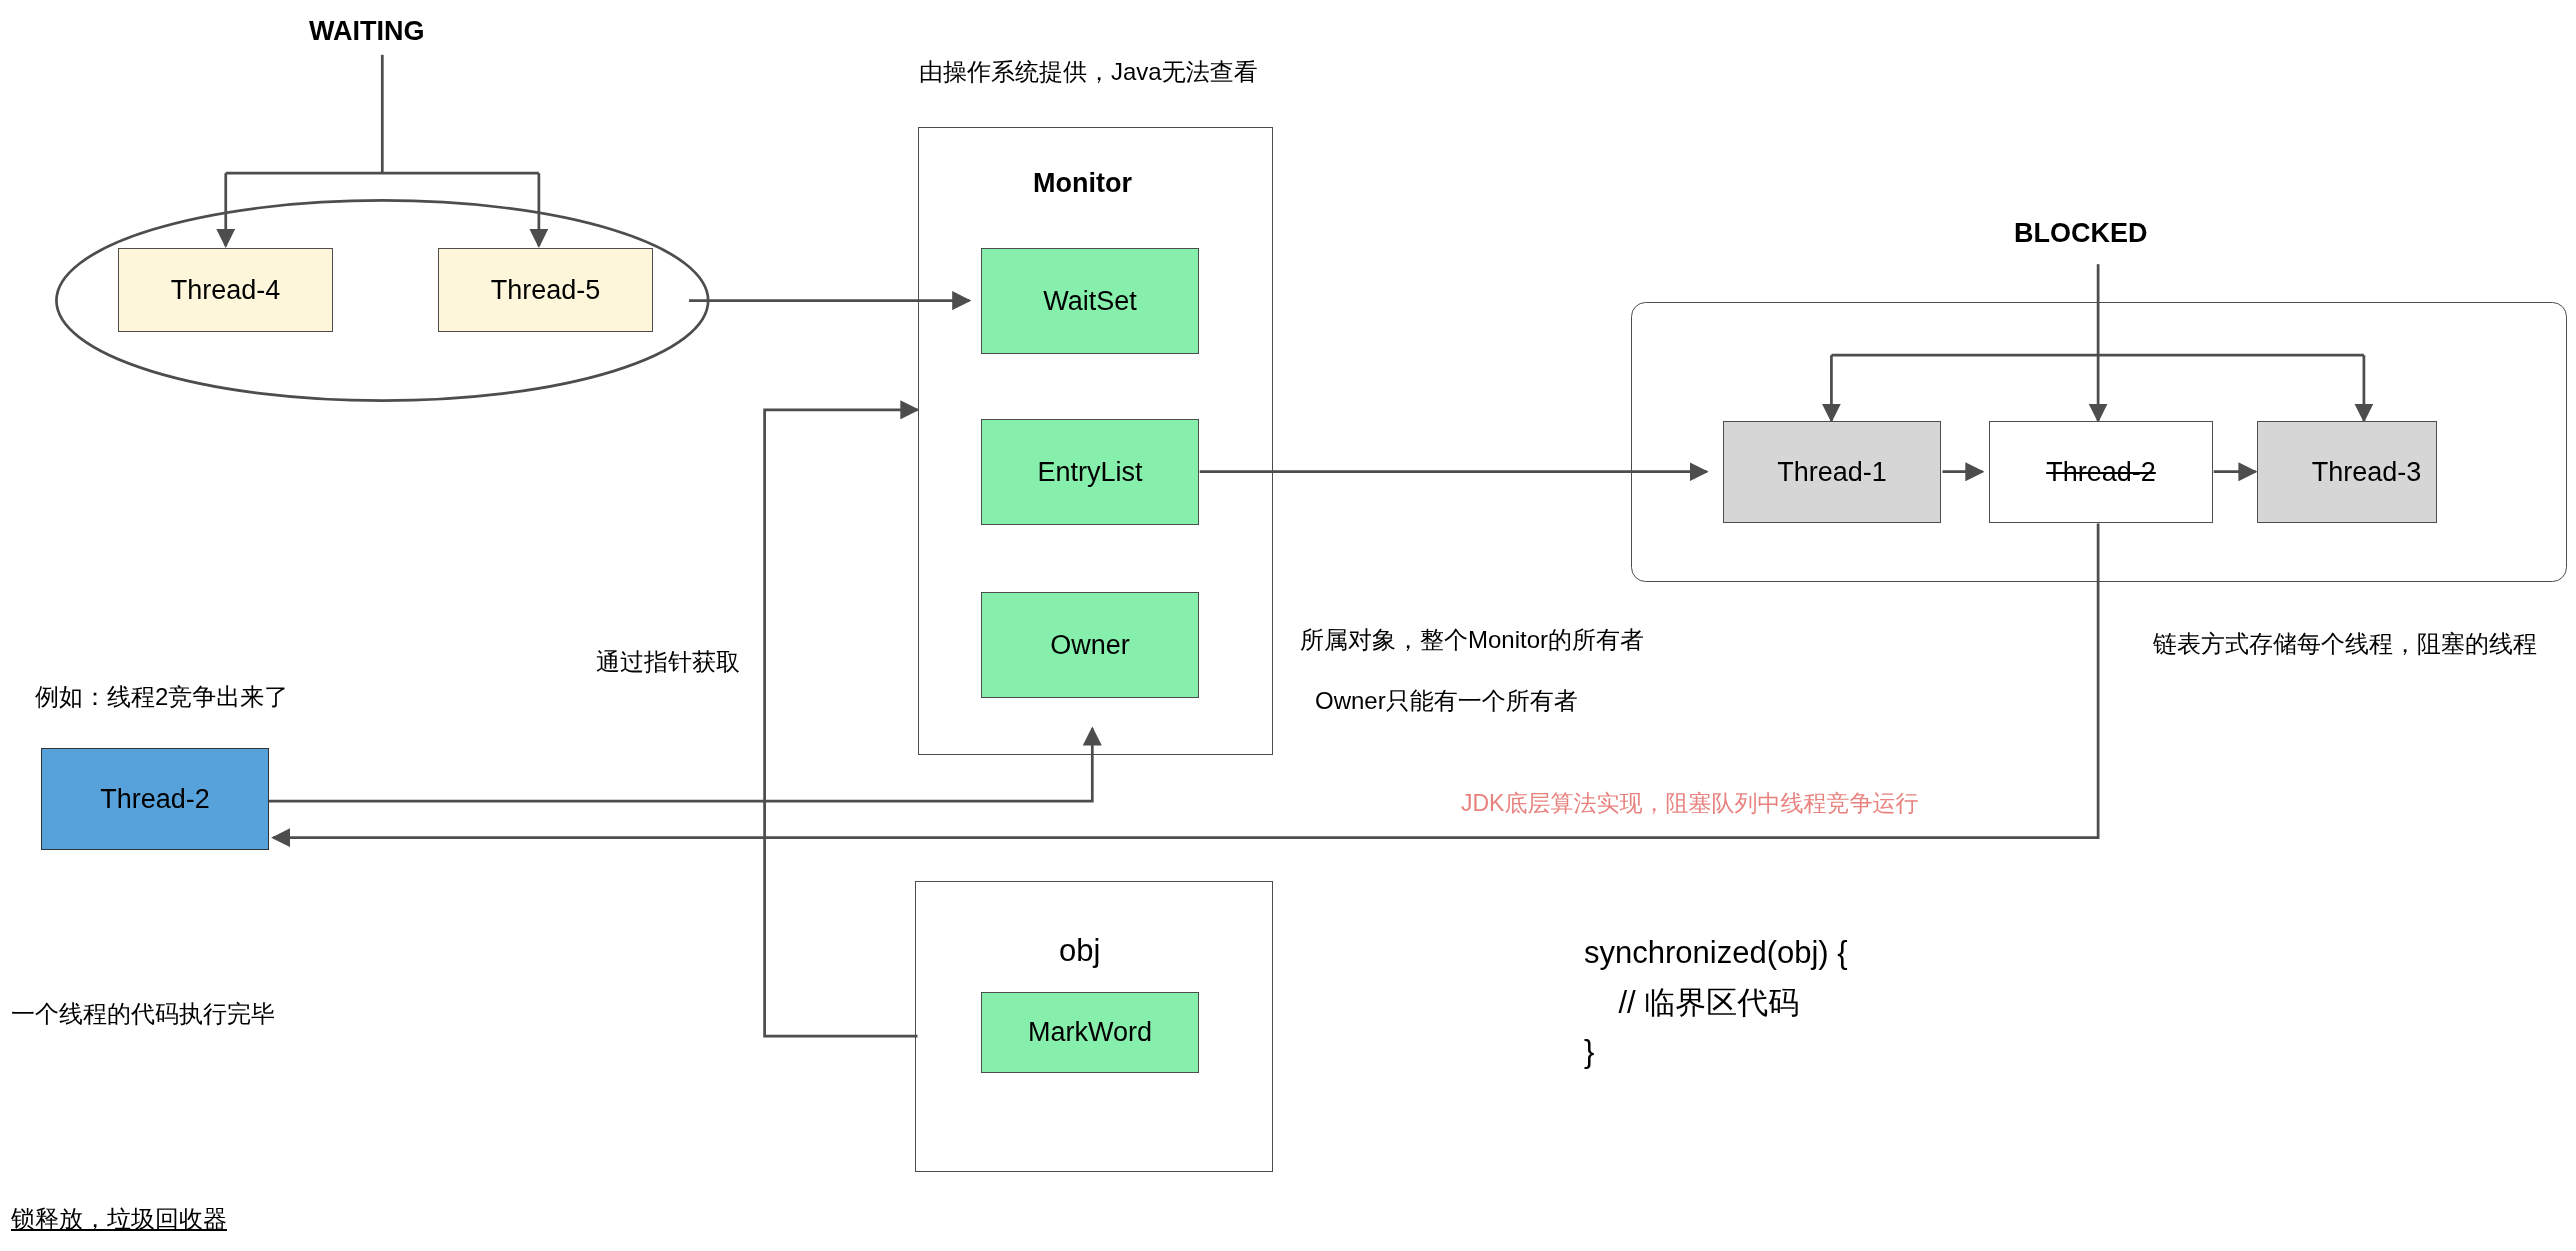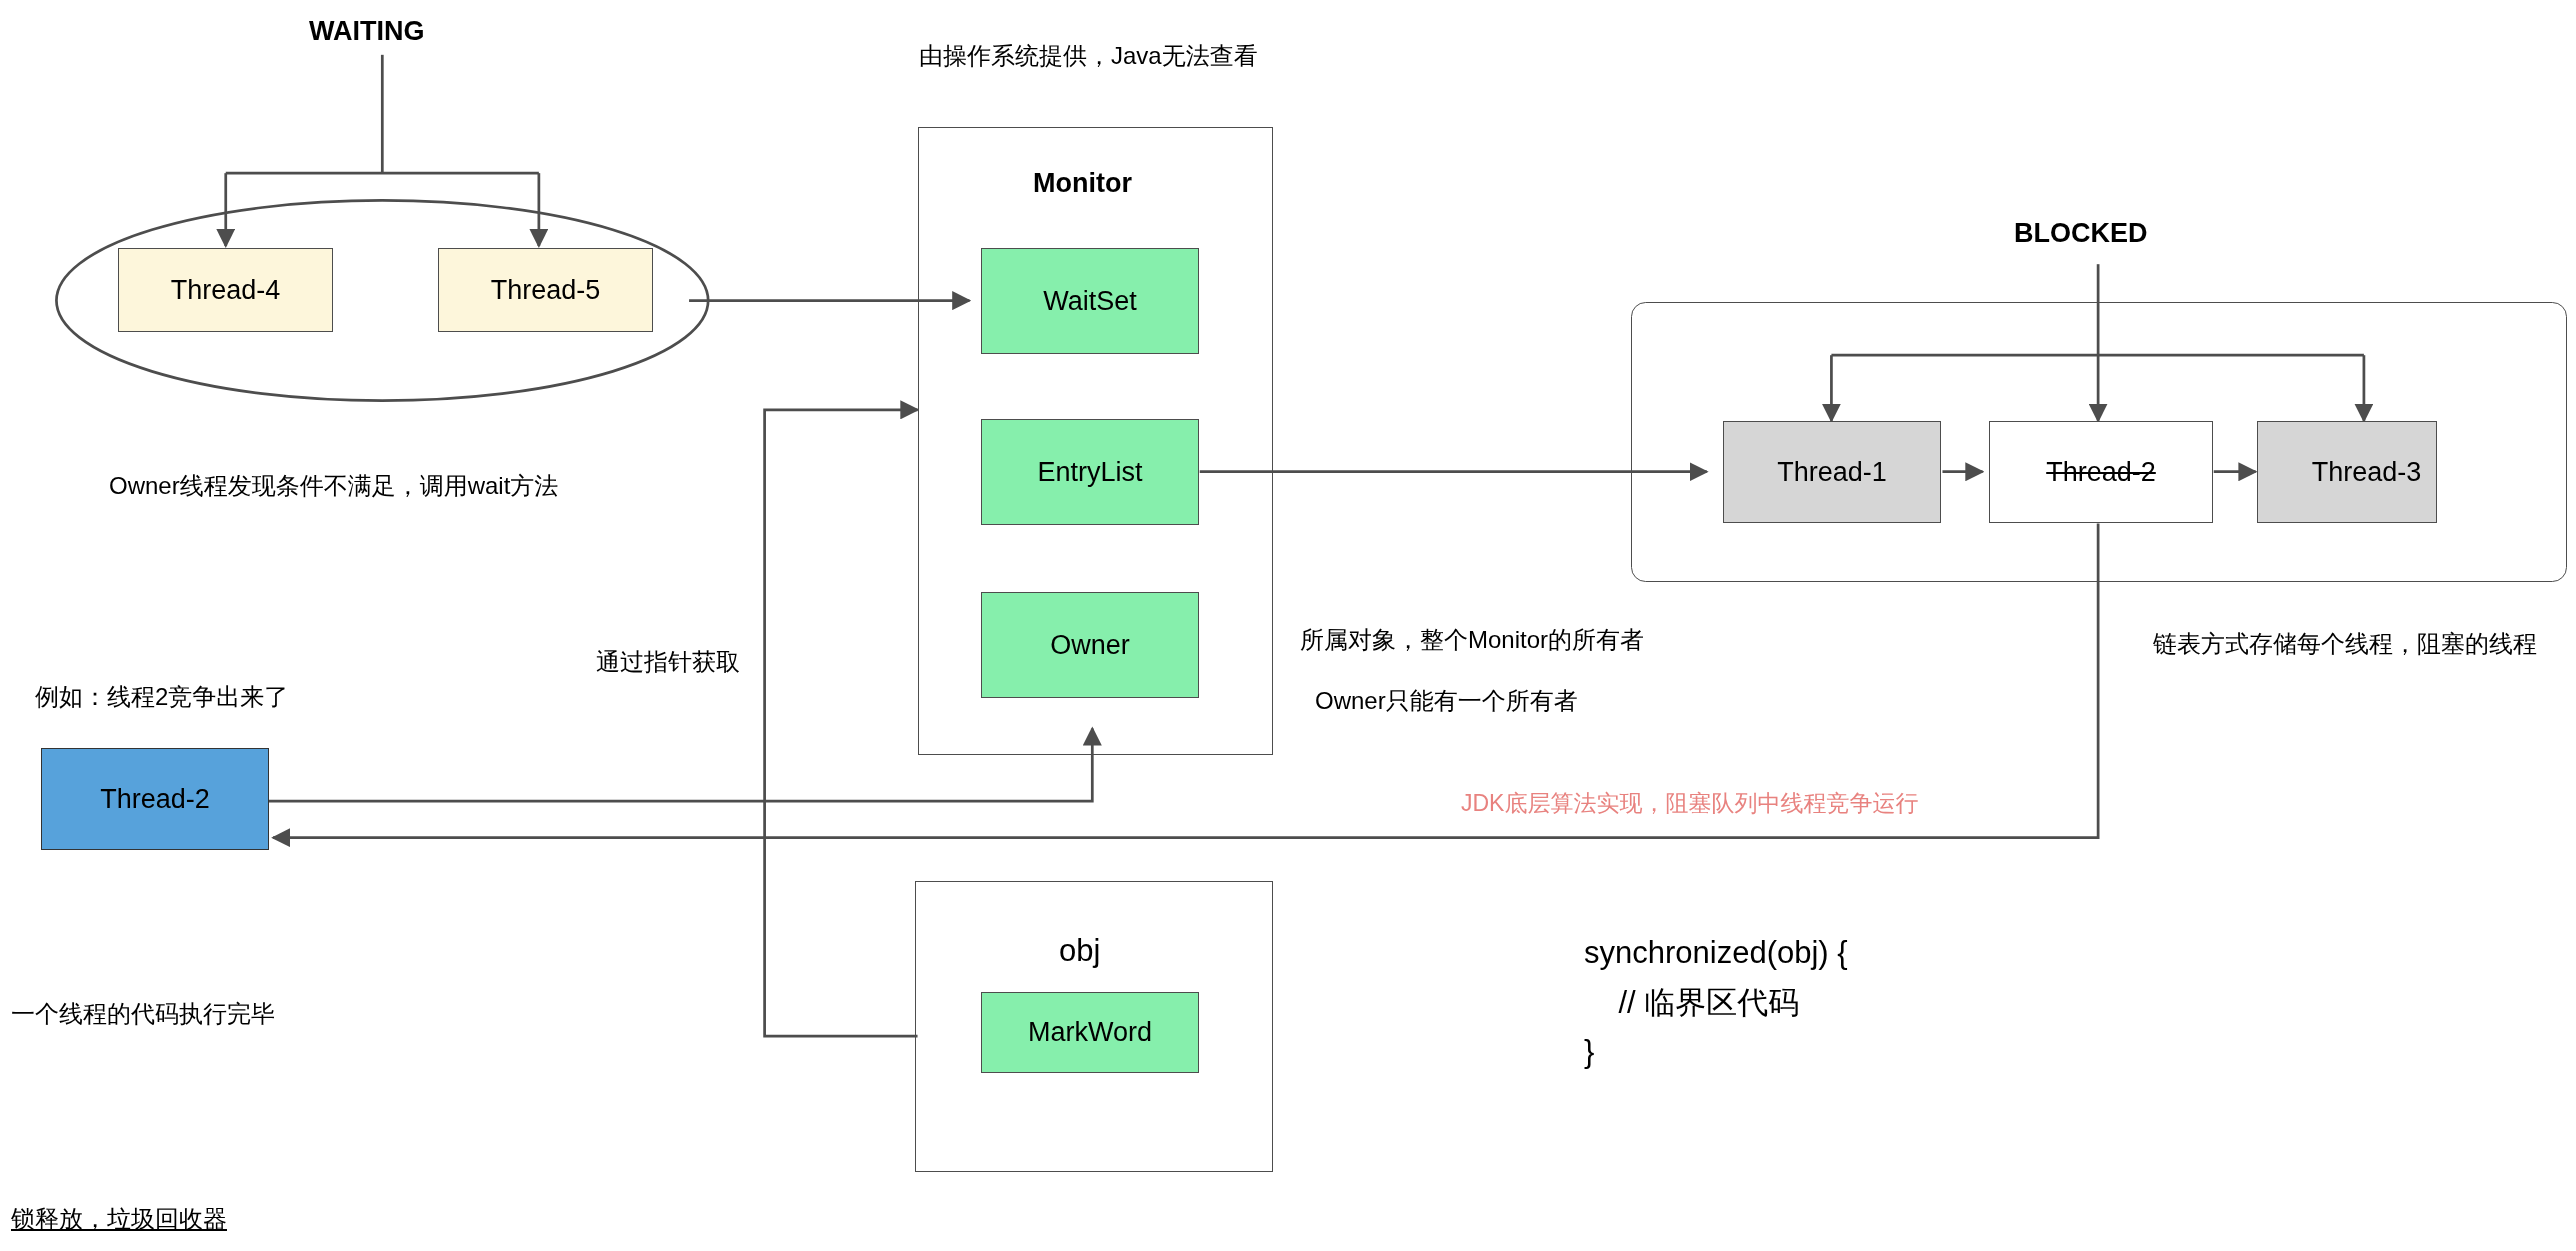--- a/index.html
+++ b/index.html
@@ -125,33 +125,32 @@
 
     <path d="M 295 880 L 1200 880 L 1200 800" stroke="#4d4d4d" stroke-width="3" fill="none" marker-end="url(#arrow)"></path>
 
     <path d="M 1008 1138 L 840 1138 L 840 450 L 1008 450" stroke="#4d4d4d" stroke-width="3" fill="none" marker-end="url(#arrow)"></path>
 
     <path d="M 2305 575 L 2305 920 L 300 920" stroke="#4d4d4d" stroke-width="3" fill="none" marker-end="url(#arrow)"></path>
   </svg>
 
   <div class="label bold" style="left:309px; top:16.4px;">WAITING</div>
 
-  <div class="label" style="left:919px; top:40px;">由操作系统提供，Java无法查看</div>
+  <div class="label" style="left:919px; top:56px;">由操作系统提供，Java无法查看</div>
 
   <div class="container-box" style="left:918px; top:127px; width:355px; height:628px;"></div>
   <div class="label bold" style="left:1033px; top:168px;">Monitor</div>
 
   <div class="node" style="left:981px; top:248px; width:218px; height:106px;">WaitSet</div>
   <div class="node" style="left:981px; top:419px; width:218px; height:106px;">EntryList</div>
   <div class="node" style="left:981px; top:592px; width:218px; height:106px;">Owner</div>
 
   <div class="node thread-waiting" style="left:118px; top:248px; width:215px; height:84px;">Thread-4</div>
   <div class="node thread-waiting" style="left:438px; top:248px; width:215px; height:84px;">Thread-5</div>
 
-  <div class="label" style="left:109px; top:470px;">Owner线程发现条件不满足，调用wait方法</div>
 
   <div class="label bold" style="left:2014px; top:218px;">BLOCKED</div>
   <div class="container-box rounded" style="left:1631px; top:302px; width:936px; height:280px;"></div>
 
   <div class="node thread-blocked" style="left:1723px; top:421px; width:218px; height:102px;">Thread-1</div>
   <div class="node thread-plain strike" style="left:1989px; top:421px; width:224px; height:102px;">Thread-2</div>
   <div class="node thread-blocked" style="left:2257px; top:421px; width:180px; height:102px;padding-left:39px;">Thread-3</div>
 
   <div class="label" style="left:2153px; top:628px;">链表方式存储每个线程，阻塞的线程</div>
 

